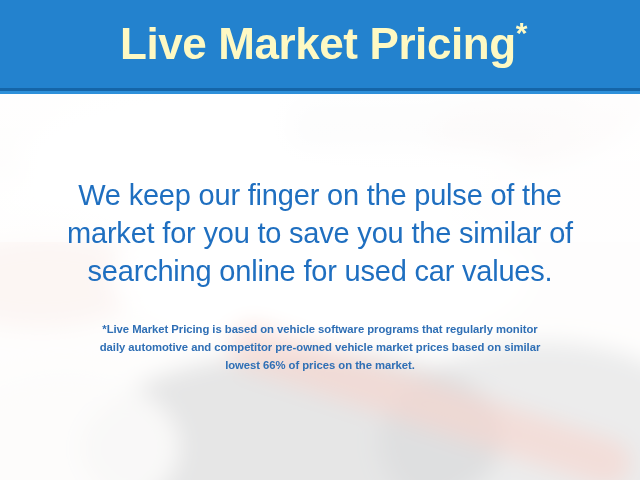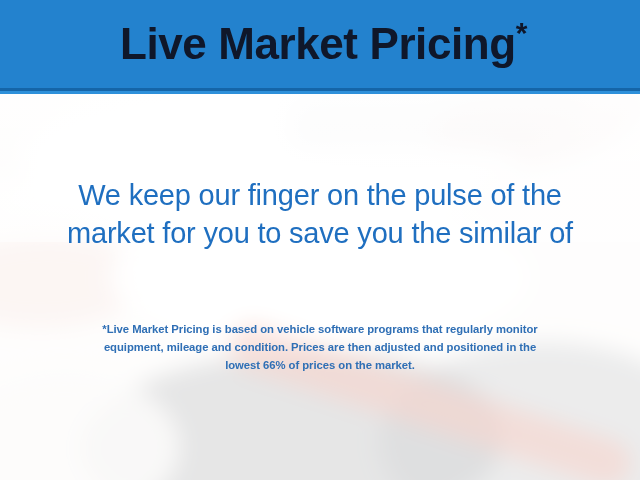--- a/index.html
+++ b/index.html
@@ -147,21 +147,21 @@
     height: 88px;
     background: #2382ce;
     z-index: 5;
   }
   .banner-title {
     position: absolute;
     left: 1px;
     right: 0;
     top: 16px;
     text-align: center;
-    color: #0f172a;
+    color: #fef9c3;
     font-size: 44px;
     font-weight: bold;
     letter-spacing: -0.4px;
     line-height: 56px;
     white-space: nowrap;
     margin-left: 6px;
   }
   .banner-asterisk {
     font-size: 30px;
     vertical-align: super;
@@ -255,22 +255,23 @@
     <div class="banner-title"><span>Live Market Pricing</span><span class="banner-asterisk">*</span></div>
   </div>
   <div class="banner-edge-dark"></div>
   <div class="banner-edge-light"></div>
 
   <div class="content">
 
     <div class="headline">
       <span class="hl-line">We keep our finger on the pulse of the</span>
       <span class="hl-line">market for you to save you the similar of</span>
+      <span class="hl-line">searching online for used car values.</span>
     </div>
 
     <div class="disclaimer">
       <span class="dl-line">*Live Market Pricing is based on vehicle software programs that regularly monitor</span>
-      <span class="dl-line">equipment, mileage and condition. Prices are then adjusted and positioned in the</span>
+      <span class="dl-line">daily automotive and competitor pre-owned vehicle market prices based on similar</span>
       <span class="dl-line">lowest 66% of prices on the market.</span>
     </div>
 
   </div>
 </div>
 
 </body></html>

